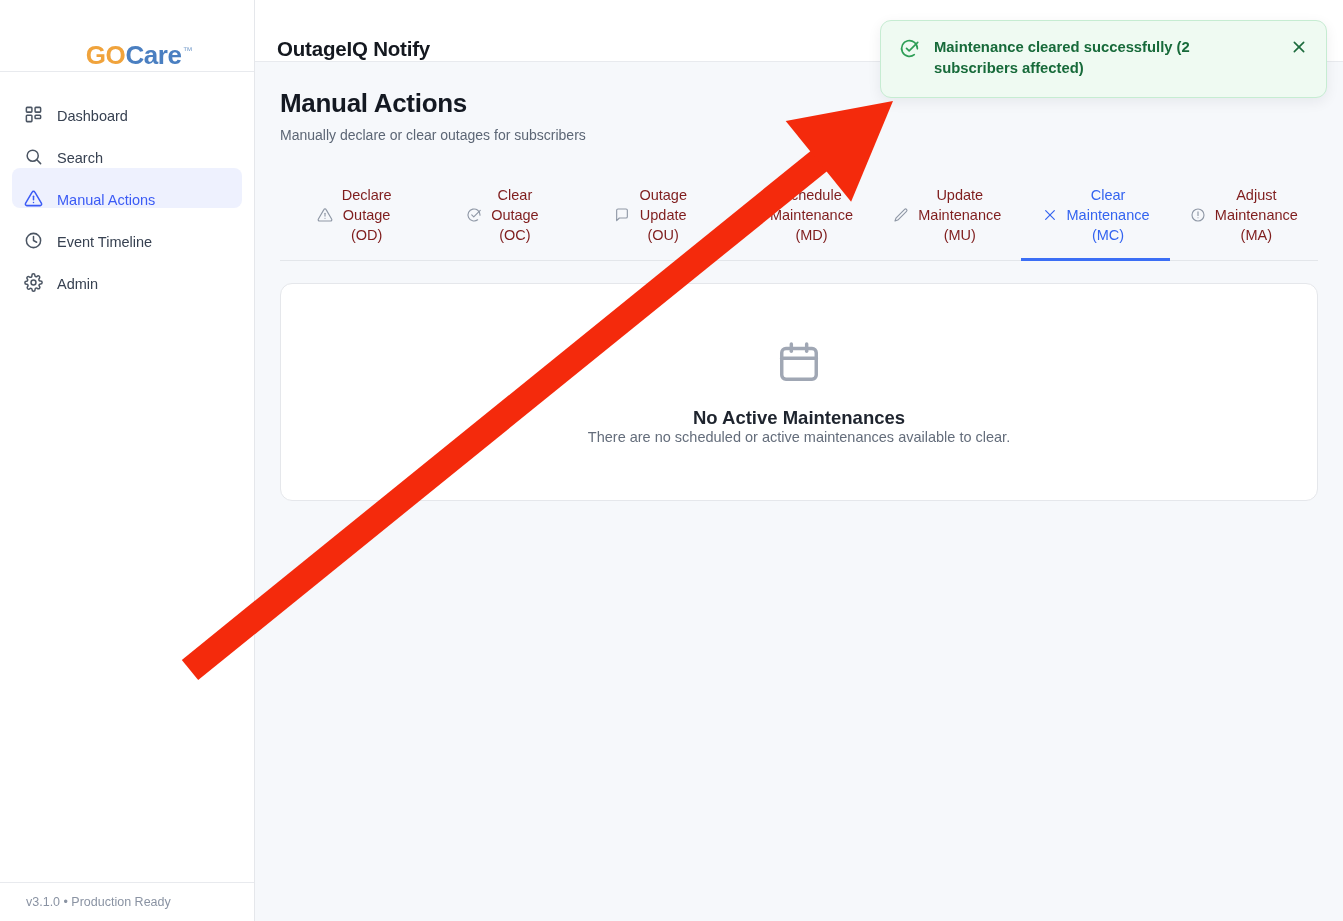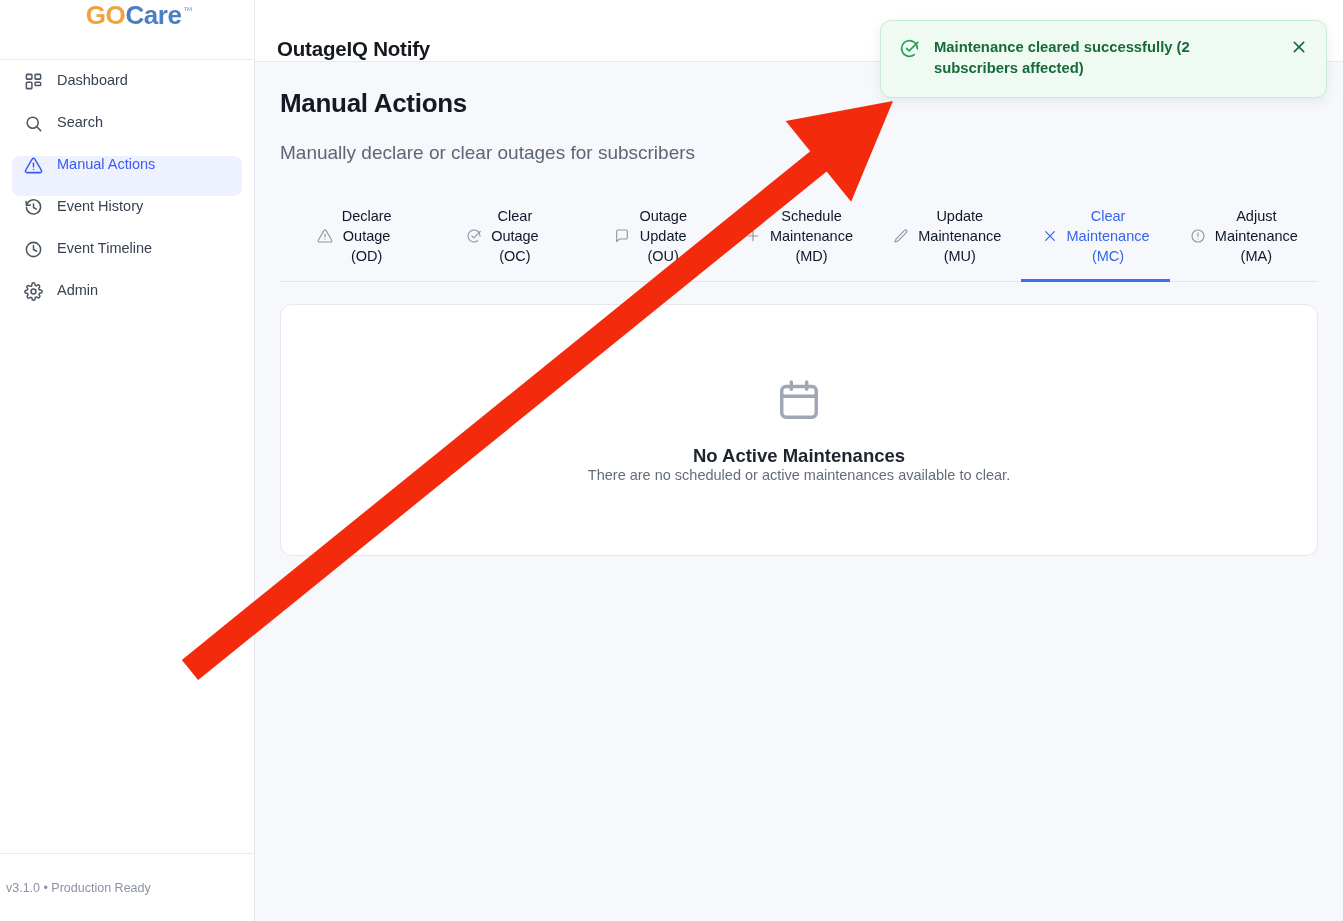--- a/index.html
+++ b/index.html
@@ -29,24 +29,24 @@
     width: 255px;
     height: 921px;
     background: #ffffff;
     border-right: 1px solid #e5e7eb;
     display: flex;
     flex-direction: column;
     flex: 0 0 255px;
   }
 
   .brand {
-    height: 60px;
+    height: 72px;
     border-bottom: 1px solid #e8eaee;
     display: flex;
-    align-items: flex-start;
+    align-items: flex-end;
     justify-content: center;
     padding-left: 24px;
   }
   .logo-text {
     font-size: 26px;
     font-weight: bold;
     letter-spacing: -0.4px;
     position: relative;
     white-space: nowrap;
   }
@@ -61,21 +61,21 @@
   }
 
   .nav {
     padding: 12px 12px 0 12px;
     display: flex;
     flex-direction: column;
     gap: 2px;
   }
   .nav-item {
     display: flex;
-    align-items: flex-start;
+    align-items: flex-end;
     gap: 14px;
     height: 40px;
     padding: 0 12px;
     border-radius: 8px;
     font-size: 14.5px;
     color: #374151;
     cursor: pointer;
     text-decoration: none;
   }
   .nav-item .ico {
@@ -90,24 +90,24 @@
     background: #eef1fe;
     color: #3b5bf5;
     font-weight: normal;
   }
   .nav-item.active .ico { color: #3b5bf5; }
 
   .sidebar-spacer { flex: 1 1 auto; }
 
   .sidebar-footer {
     border-top: 1px solid #e8eaee;
-    height: 68px;
+    height: 39px;
     display: flex;
     align-items: center;
-    padding-left: 6px;
+    padding-left: 26px;
     font-size: 12.5px;
     color: #8a93a3;
   }
 
   
   #main {
     flex: 1 1 auto;
     height: 921px;
     display: flex;
     flex-direction: column;
@@ -176,22 +176,22 @@
     background: #f6f8fb;
   }
 
   .page-title {
     font-size: 26px;
     font-weight: bold;
     color: #141922;
     letter-spacing: -0.3px;
   }
   .page-sub {
-    margin-top: 23px;
-    font-size: 19px;
+    margin-top: 8px;
+    font-size: 14px;
     color: #5c6675;
   }
 
   
   .tabs {
     margin-top: 31px;
     display: flex;
     align-items: stretch;
     border-bottom: 1px solid #e3e6ea;
     gap: 0;
@@ -206,34 +206,34 @@
     padding: 11px 4px 13px 4px;
     cursor: pointer;
     border-bottom: 3px solid transparent;
     margin-bottom: -1px;
   }
   .tab .ico { width: 16px; height: 16px; flex: 0 0 16px; display: block; color: #8f98a6; }
   .tab .ico svg { width: 16px; height: 16px; display: block; }
   .tab .lbl {
     font-size: 14.5px;
     line-height: 20px;
-    color: #0f172a;
+    color: #7f1d1d;
     text-align: center;
   }
   .tab.active { border-bottom-color: #3b6ef5; }
   .tab.active .lbl { color: #3464f0; }
   .tab.active .ico { color: #3464f0; }
 
   
   .card {
     margin-top: 22px;
     background: #ffffff;
     border: 1px solid #e5e7eb;
     border-radius: 12px;
-    height: 252px;
+    height: 218px;
     display: flex;
     flex-direction: column;
     align-items: center;
     justify-content: center;
   }
   .empty-ico { color: #a0a7b4; width: 46px; height: 46px; }
   .empty-ico svg { width: 46px; height: 46px; display: block; }
   .empty-title {
     margin-top: 22px;
     font-size: 18.5px;
@@ -333,30 +333,20 @@
         <span class="ico">
           <svg viewBox="0 0 24 24" fill="none" stroke="currentColor" stroke-width="1.9" stroke-linecap="round" stroke-linejoin="round">
             <path d="M10.3 3.9 1.9 18.3A1.9 1.9 0 0 0 3.6 21h16.8a1.9 1.9 0 0 0 1.7-2.7L13.7 3.9a1.9 1.9 0 0 0-3.4 0z"></path>
             <line x1="12" y1="9.3" x2="12" y2="13.6"></line>
               <line x1="12" y1="17" x2="12.01" y2="17"></line>
           </svg>
         </span>
         <span>Manual Actions</span>
       </a>
 
-      <a class="nav-item">
-        <span class="ico">
-          <svg viewBox="0 0 24 24" fill="none" stroke="currentColor" stroke-width="1.9" stroke-linecap="round" stroke-linejoin="round">
-            <path d="M3.2 9.2A9 9 0 1 1 3 12"></path>
-            <polyline points="2.6,4.4 3.2,9.4 8.2,8.7"></polyline>
-            <polyline points="12,7.6 12,12 15.6,14"></polyline>
-          </svg>
-        </span>
-        <span>Event History</span>
-      </a>
 
       <a class="nav-item">
         <span class="ico">
           <svg viewBox="0 0 24 24" fill="none" stroke="currentColor" stroke-width="1.9" stroke-linecap="round" stroke-linejoin="round">
             <circle cx="12" cy="12" r="9"></circle>
               <polyline points="12,7 12,12 16,14.2"></polyline>
           </svg>
         </span>
         <span>Event Timeline</span>
       </a>

